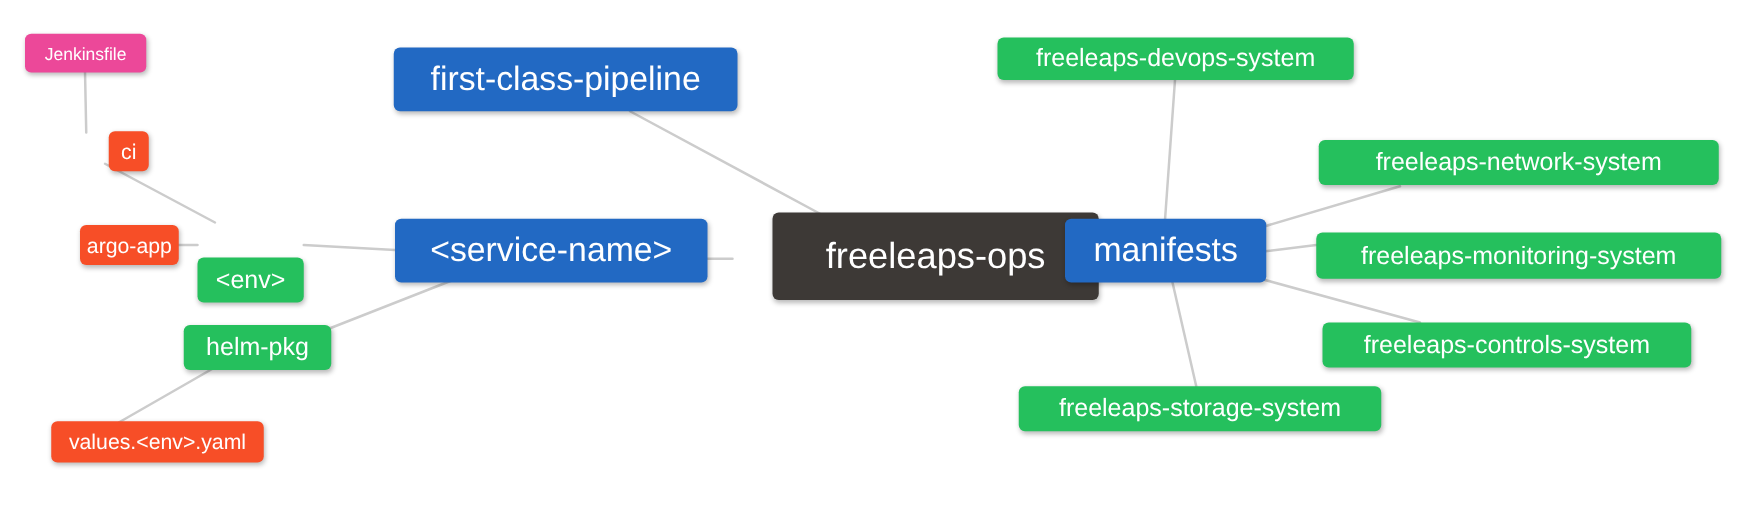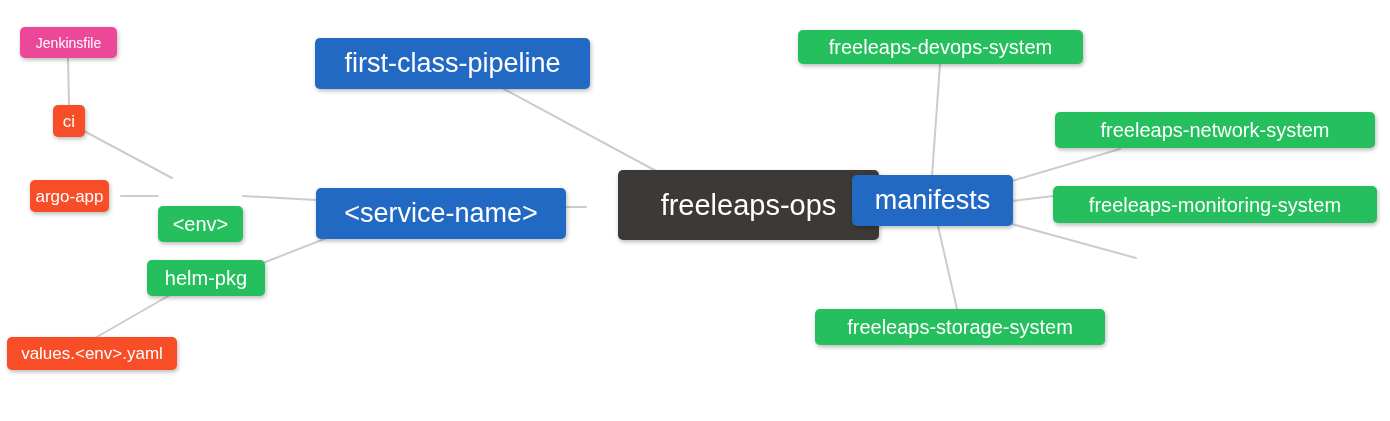--- a/index.html
+++ b/index.html
@@ -38,21 +38,21 @@
     line-height: 1;
   }
   .dark  { background: #3d3936; }
   .blue  { background: #2269c3; }
   .green { background: #25c05d; }
   .red   { background: #f74e27; }
   .amber { background: #ec4899; }
   .f35 { font-size: 29px; margin-left: 32px; }
   .f27 { font-size: 27px; }
   .f20 { font-size: 20px; }
-  .f17 { font-size: 17px; }
+  .f17 { font-size: 17px; margin-left: 34px; }
   .f14 { font-size: 14px; }
 </style>
 </head>
 <body>
 
 <div class="canvas">
 
   <svg class="edges" viewBox="0 0 1390 421" xmlns="http://www.w3.org/2000/svg">
     <line x1="68" y1="57" x2="69" y2="106"></line>
     <line x1="84" y1="131" x2="172" y2="178"></line>
@@ -73,32 +73,33 @@
   <div class="node amber f14" style="left:20px;  top:27px;  width:97px;  height:31px;">Jenkinsfile</div>
 
   <div class="node red f17" style="left:53px;  top:105px; width:32px;  height:32px;">ci</div>
 
   <div class="node red f17" style="left:30px;  top:180px; width:79px;  height:32px;">argo-app</div>
 
   <div class="node green f20" style="left:158px; top:178px; width:85px;  height:36px;margin-top:28px;">&lt;env&gt;</div>
 
   <div class="node blue f27" style="left:315px; top:38px;  width:275px; height:51px;">first-class-pipeline</div>
 
-  <div class="node blue f27" style="left:316px; top:188px; width:250px; height:51px;">&lt;service-name&gt;</div>
+  <div class="node blue f27" style="left:316px; top:175px; width:250px; height:51px;">&lt;service-name&gt;</div>
 
   <div class="node dark f35" style="left:586px; top:170px; width:261px; height:70px;">freeleaps-ops</div>
 
   <div class="node blue f27" style="left:852px; top:175px; width:161px; height:51px;">manifests</div>
 
   <div class="node green f20" style="left:147px; top:260px; width:118px; height:36px;">helm-pkg</div>
 
   <div class="node red f17" style="left:7px;   top:337px; width:170px; height:33px;">values.&lt;env&gt;.yaml</div>
 
   <div class="node green f20" style="left:798px; top:30px;  width:285px; height:34px;">freeleaps-devops-system</div>
 
   <div class="node green f20" style="left:1055px;top:112px; width:320px; height:36px;">freeleaps-network-system</div>
 
   <div class="node green f20" style="left:1053px;top:186px; width:324px; height:37px;">freeleaps-monitoring-system</div>
 
+  <div class="node green f20" style="left:1058px;top:258px; width:295px; height:36px;">freeleaps-controls-system</div>
 
   <div class="node green f20" style="left:815px; top:309px; width:290px; height:36px;">freeleaps-storage-system</div>
 
 </div>
 
 </body></html>

